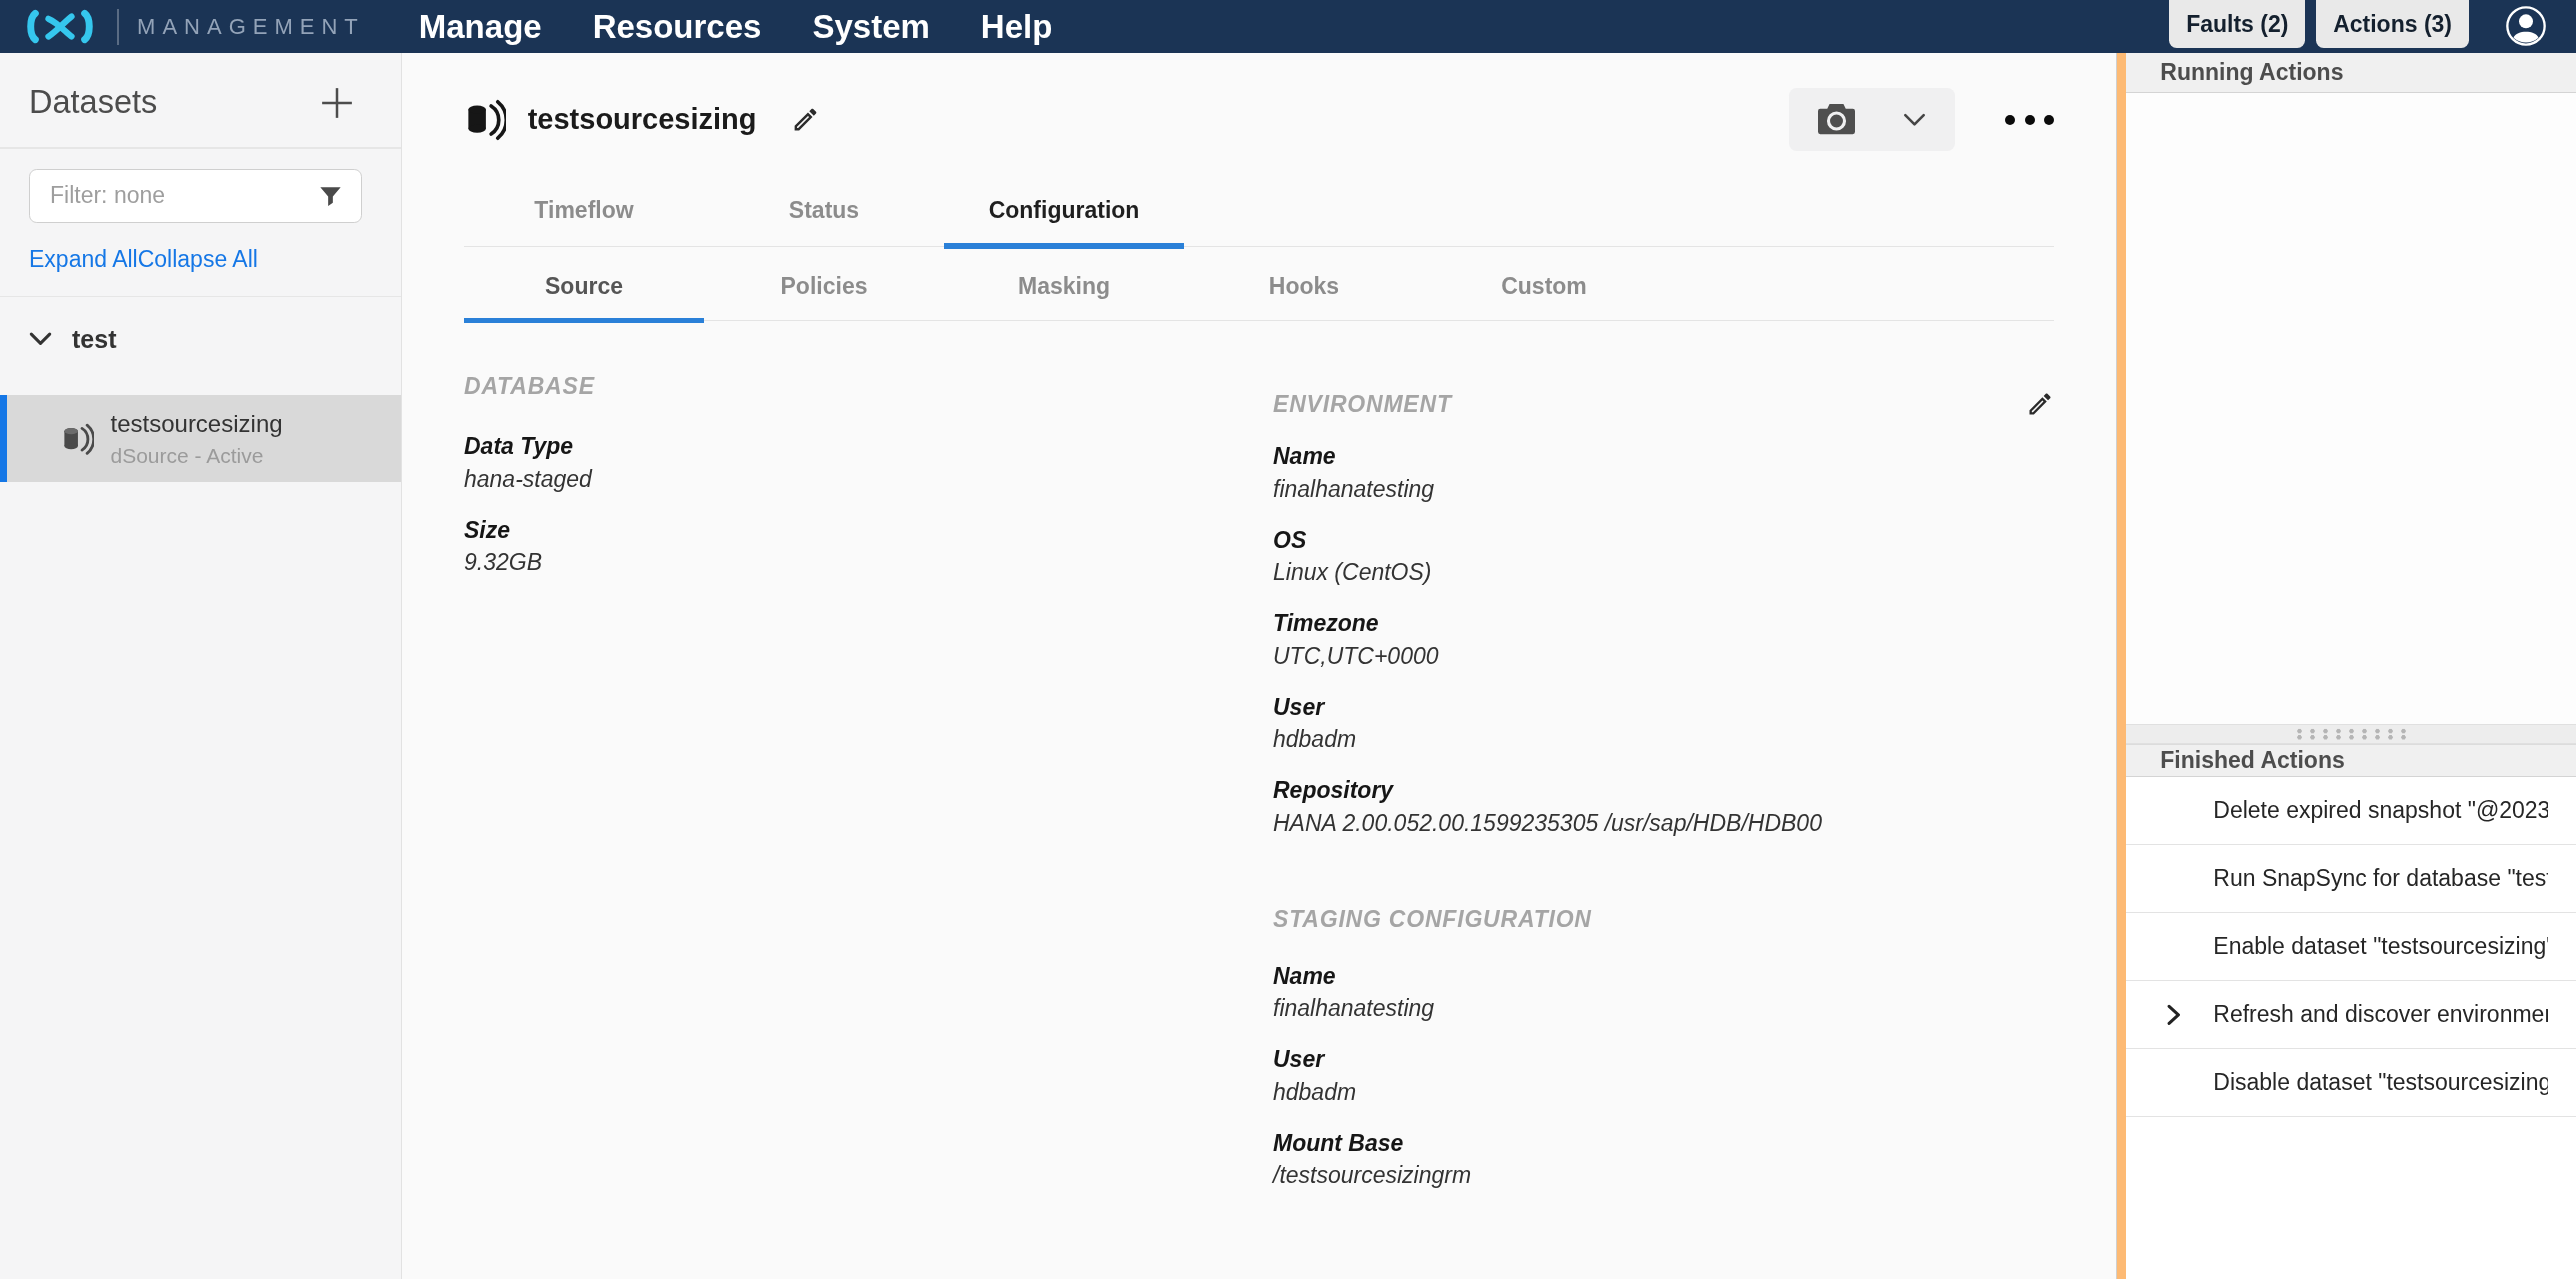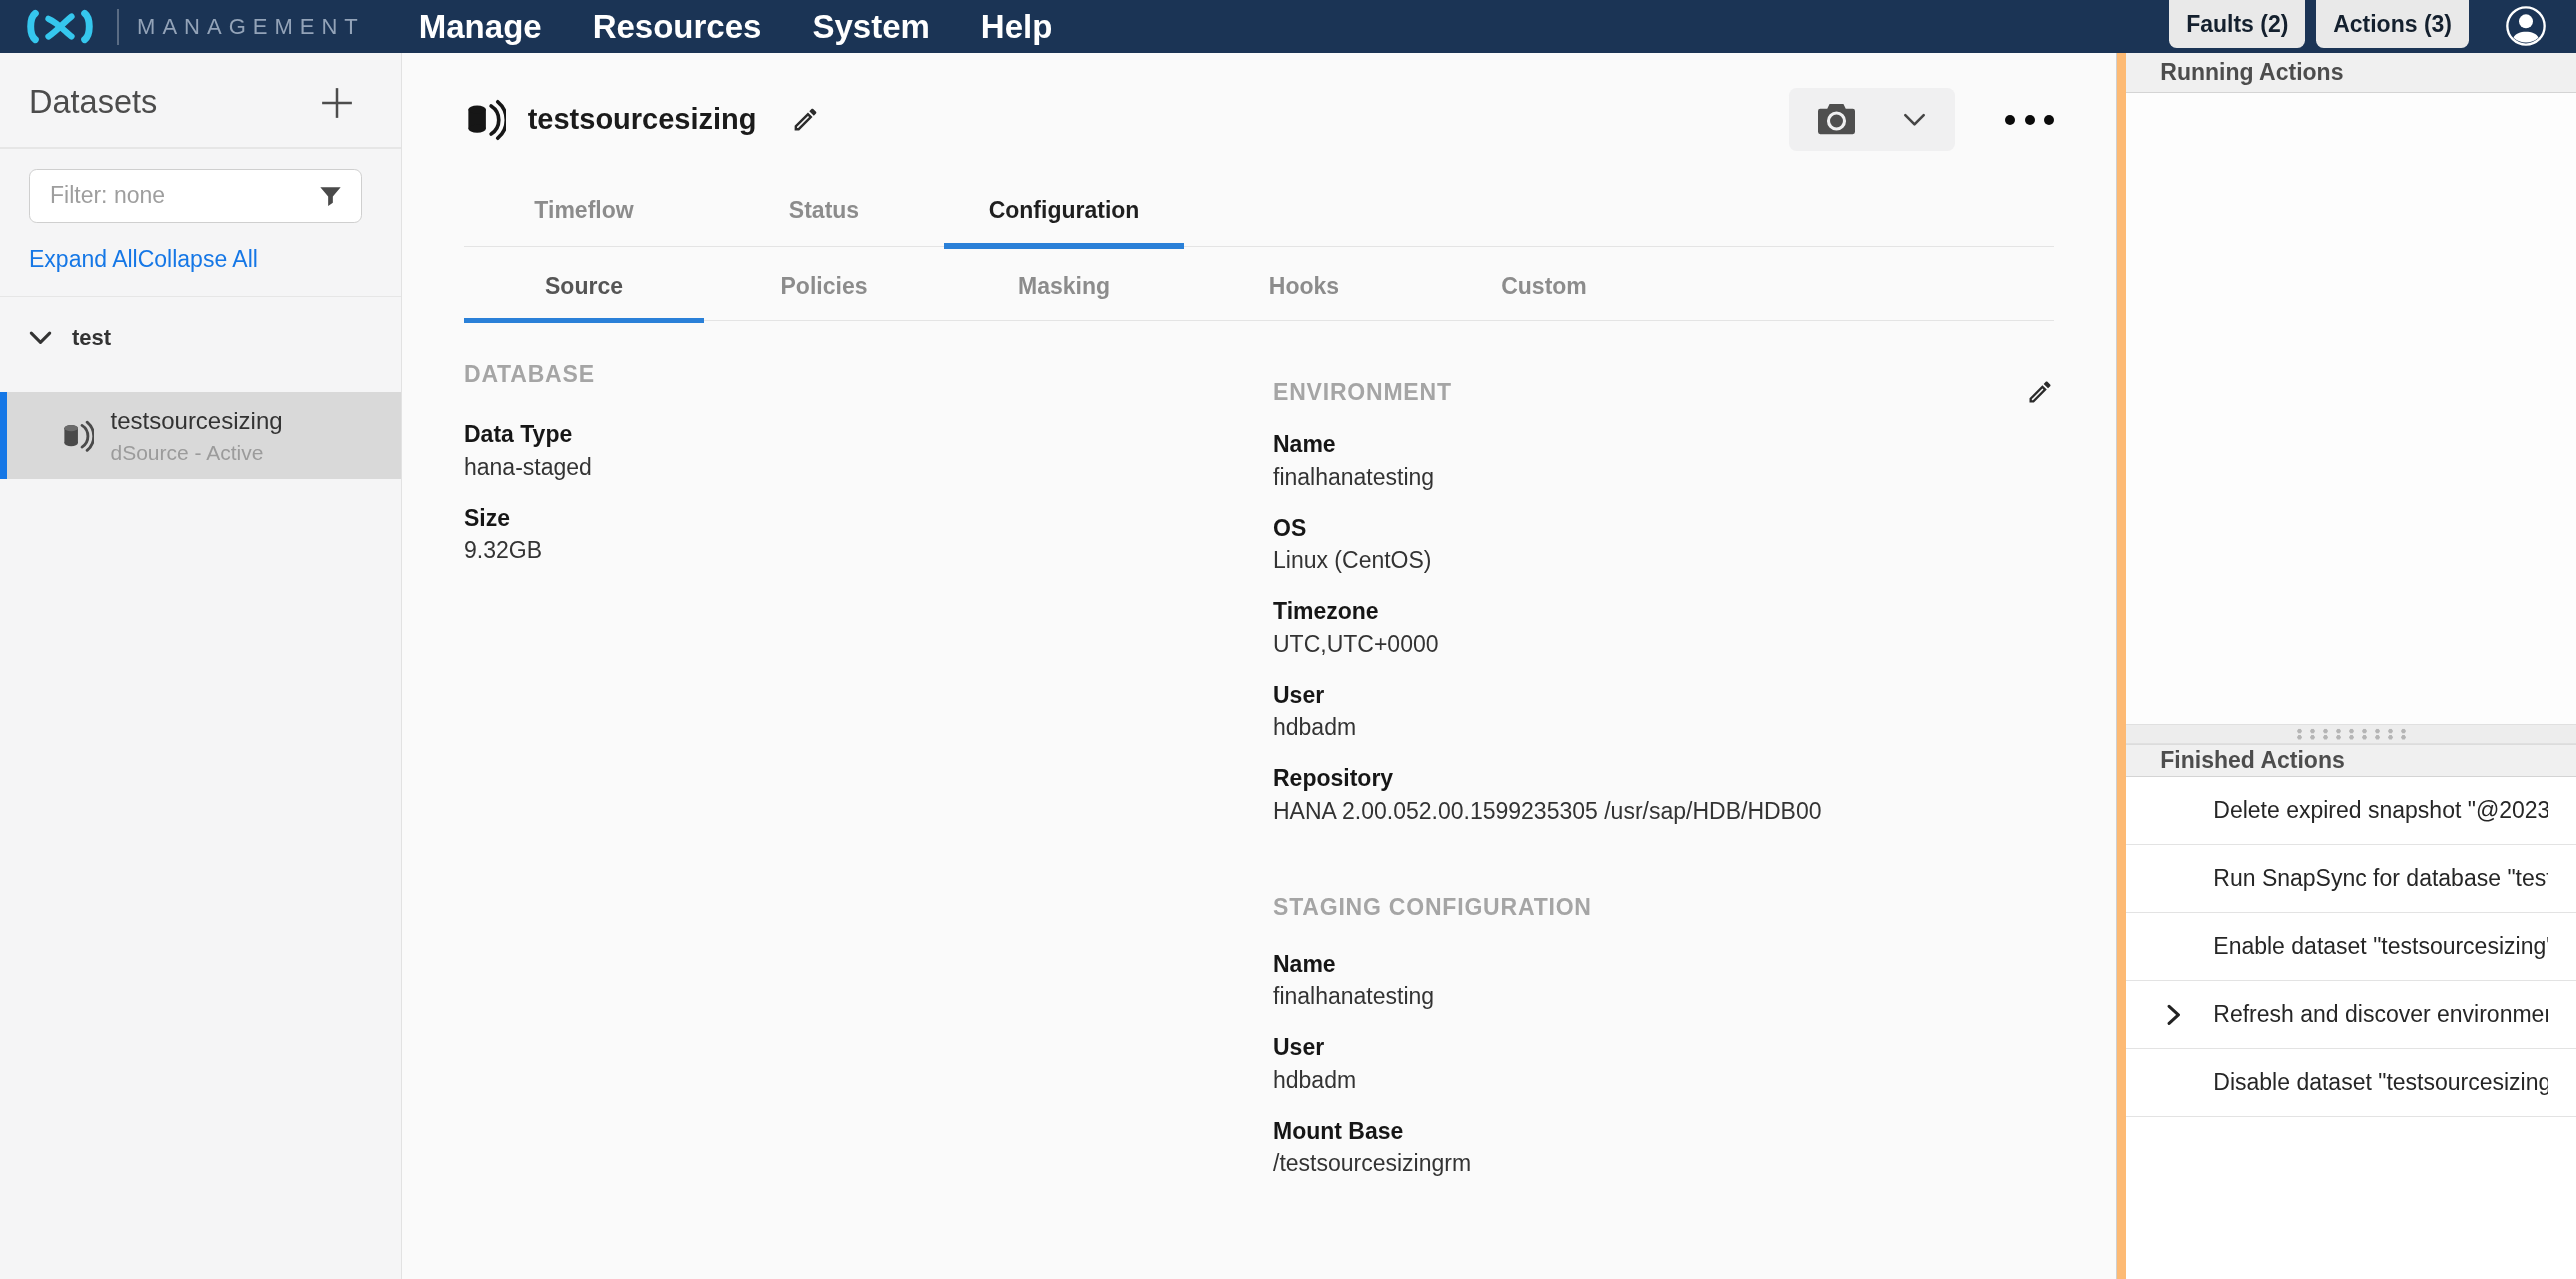--- a/index.html
+++ b/index.html
@@ -46,21 +46,21 @@
   .filter-input {
     width: 100%; height: 54px; border: 1.5px solid #cfcfcf; border-radius: 7.7px;
     background: #ffffff; padding: 0 62px 0 20px;
     font-family: "Liberation Sans", sans-serif; font-size: 23px; color: #444;
   }
   .filter-input::placeholder { color: #9e9e9e; }
   .funnel { position: absolute; right: 18.6px; top: 15.5px; }
   .sb-links { display: flex; padding: 23px 29px 23px 29px; }
   .sb-link { color: #1577e6; font-size: 23px; cursor: pointer; }
   .tree-group { display: flex; align-items: center; gap: 20px; padding: 20px 29px; margin-top: 7.7px; }
-  .tree-group-label { font-size: 22px; font-weight: bold; color: #333; }
+  .tree-group-label { font-size: 25px; font-weight: bold; color: #333; }
   .sb-item {
     margin-top: 21.7px; height: 87px; background: #d9d9d9;
     border-left: 7.7px solid #1577e6;
     display: flex; align-items: center; gap: 17px; padding-left: 54px; cursor: pointer;
   }
   .sb-item-text { display: flex; flex-direction: column; gap: 5.4px; }
   .sb-item-name { font-size: 24px; color: #333; }
   .sb-item-status { font-size: 21px; color: #9b9b9b; }
 
   
@@ -85,21 +85,21 @@
     font-size: 23px; font-weight: bold; color: #8c8c8c;
     padding: 15.5px 0 21.7px 0;
   }
   .tab.active { color: #202020; }
   .tab.active::after {
     content: ""; position: absolute; left: 0; right: 0; bottom: -3.1px; height: 5.4px; background: #2a80d8;
   }
   .tabs.lvl2 .tab { font-weight: bold; color: #8c8c8c; padding: 12.4px 0 20px 0; }
   .tabs.lvl2 .tab.active { color: #555; }
 
-  .content { display: flex; margin-top: 40px; }
+  .content { display: flex; margin-top: 52px; font-style: italic; }
   .col-left { width: 809px; flex-shrink: 0; }
   .col-right { flex: 1; min-width: 0; }
   .sec-head { font-size: 23px; font-weight: bold; color: #a5a5a5; letter-spacing: 0.8px; }
   .sec-head-row { display: flex; align-items: center; justify-content: space-between; margin-top: 17px; }
   .field { margin-top: 20px; }
   .field .lbl { font-size: 23px; font-weight: bold; color: #161616; line-height: 31px; }
   .field .val { font-size: 23px; color: #333; line-height: 31px; margin-top: 1.5px; }
   .staging-head { margin-top: 67px; }
 
   

